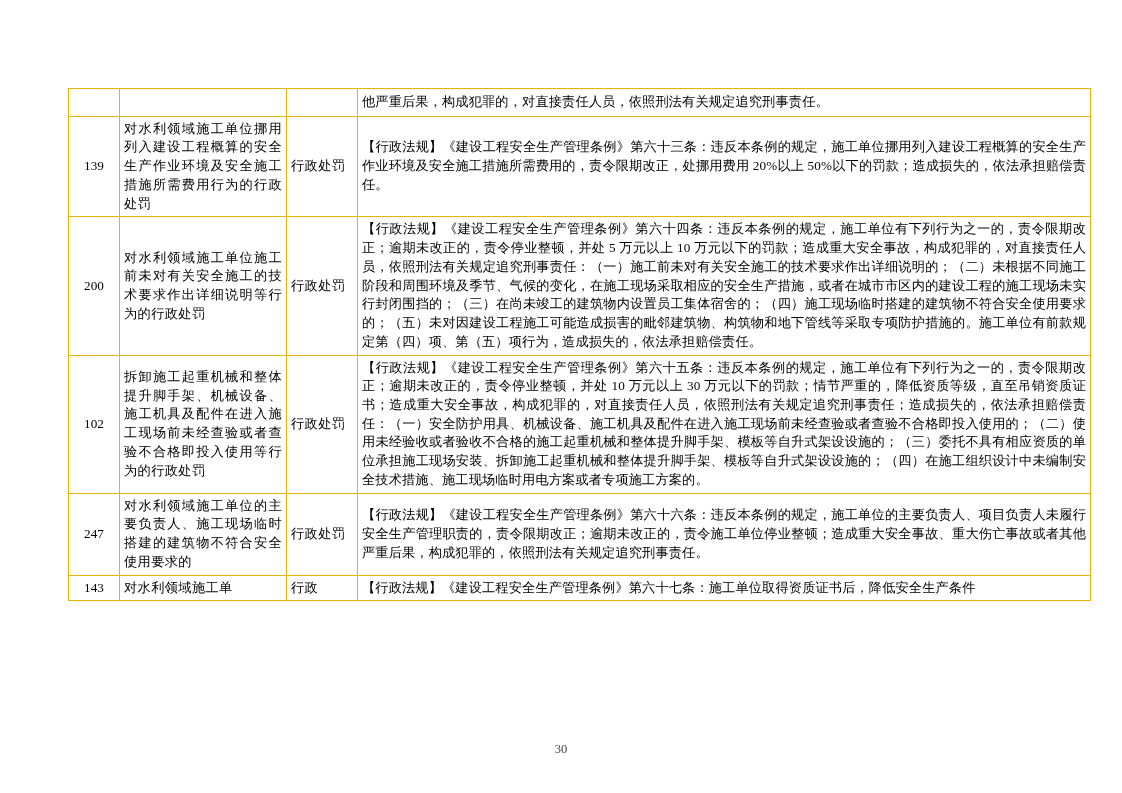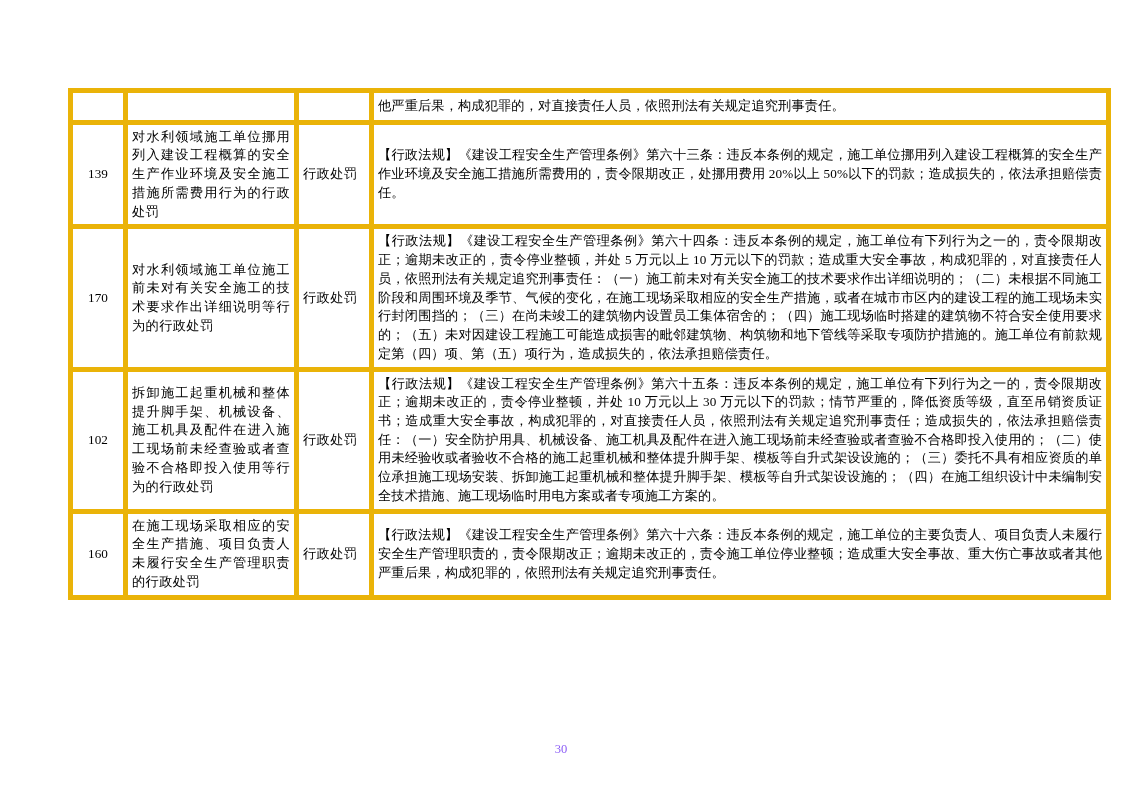--- a/index.html
+++ b/index.html
@@ -18,21 +18,21 @@
   }
   .doc-table {
     position: absolute;
     left: 68px;
     top: 88px;
     width: 986px;
     border-collapse: collapse;
     table-layout: fixed;
   }
   .doc-table td {
-    border: 5px solid #eab308;
+    border: 1px solid #eab308;
     vertical-align: middle;
     padding: 3px 4px;
     font-size: 13.2px;
     line-height: 1.42;
     color: #000000;
   }
   .col-num { width: 42px; text-align: center; }
   .col-name { width: 158px; }
   .col-type { width: 62px; text-align: left; }
   .col-body { width: 724px; }
@@ -61,21 +61,21 @@
   .top-row td { padding-top: 4px; padding-bottom: 4px; }
 
   .page-number {
     position: absolute;
     left: 0;
     right: 0;
     top: 742px;
     text-align: center;
     font-size: 12.5px;
     font-family: "Liberation Serif", "DejaVu Serif", serif;
-    color: #8b5cf6;
+    color: #404040;
   }
 </style>
 </head>
 <body>
 
 <div class="page">
 
   <table class="doc-table">
     <tbody>
 
@@ -87,39 +87,45 @@
       </tr>
 
       <tr>
         <td class="col-num">139</td>
         <td class="col-name cell-name">对水利领域施工单位挪用列入建设工程概算的安全生产作业环境及安全施工措施所需费用行为的行政处罚</td>
         <td class="col-type cell-type">行政处罚</td>
         <td class="col-body cell-body"><b>【行政法规】《建设工程安全生产管理条例》</b>第六十三条：违反本条例的规定，施工单位挪用列入建设工程概算的安全生产作业环境及安全施工措施所需费用的，责令限期改正，处挪用费用 20%以上 50%以下的罚款；造成损失的，依法承担赔偿责任。</td>
       </tr>
 
       <tr>
-        <td class="col-num">170</td>
+        <td class="col-num">200</td>
         <td class="col-name cell-name">对水利领域施工单位施工前未对有关安全施工的技术要求作出详细说明等行为的行政处罚</td>
         <td class="col-type cell-type">行政处罚</td>
         <td class="col-body cell-body"><b>【行政法规】《建设工程安全生产管理条例》</b>第六十四条：违反本条例的规定，施工单位有下列行为之一的，责令限期改正；逾期未改正的，责令停业整顿，并处 5 万元以上 10 万元以下的罚款；造成重大安全事故，构成犯罪的，对直接责任人员，依照刑法有关规定追究刑事责任：（一）施工前未对有关安全施工的技术要求作出详细说明的；（二）未根据不同施工阶段和周围环境及季节、气候的变化，在施工现场采取相应的安全生产措施，或者在城市市区内的建设工程的施工现场未实行封闭围挡的；（三）在尚未竣工的建筑物内设置员工集体宿舍的；（四）施工现场临时搭建的建筑物不符合安全使用要求的；（五）未对因建设工程施工可能造成损害的毗邻建筑物、构筑物和地下管线等采取专项防护措施的。施工单位有前款规定第（四）项、第（五）项行为，造成损失的，依法承担赔偿责任。</td>
       </tr>
 
       <tr>
         <td class="col-num">102</td>
         <td class="col-name cell-name">拆卸施工起重机械和整体提升脚手架、机械设备、施工机具及配件在进入施工现场前未经查验或者查验不合格即投入使用等行为的行政处罚</td>
         <td class="col-type cell-type">行政处罚</td>
         <td class="col-body cell-body"><b>【行政法规】《建设工程安全生产管理条例》</b>第六十五条：违反本条例的规定，施工单位有下列行为之一的，责令限期改正；逾期未改正的，责令停业整顿，并处 10 万元以上 30 万元以下的罚款；情节严重的，降低资质等级，直至吊销资质证书；造成重大安全事故，构成犯罪的，对直接责任人员，依照刑法有关规定追究刑事责任；造成损失的，依法承担赔偿责任：（一）安全防护用具、机械设备、施工机具及配件在进入施工现场前未经查验或者查验不合格即投入使用的；（二）使用未经验收或者验收不合格的施工起重机械和整体提升脚手架、模板等自升式架设设施的；（三）委托不具有相应资质的单位承担施工现场安装、拆卸施工起重机械和整体提升脚手架、模板等自升式架设设施的；（四）在施工组织设计中未编制安全技术措施、施工现场临时用电方案或者专项施工方案的。</td>
       </tr>
 
       <tr>
-        <td class="col-num">160</td>
-        <td class="col-name cell-name">在施工现场采取相应的安全生产措施、项目负责人未履行安全生产管理职责的行政处罚</td>
+        <td class="col-num">247</td>
+        <td class="col-name cell-name">对水利领域施工单位的主要负责人、施工现场临时搭建的建筑物不符合安全使用要求的</td>
         <td class="col-type cell-type">行政处罚</td>
         <td class="col-body cell-body"><b>【行政法规】《建设工程安全生产管理条例》</b>第六十六条：违反本条例的规定，施工单位的主要负责人、项目负责人未履行安全生产管理职责的，责令限期改正；逾期未改正的，责令施工单位停业整顿；造成重大安全事故、重大伤亡事故或者其他严重后果，构成犯罪的，依照刑法有关规定追究刑事责任。</td>
       </tr>
 
+      <tr>
+        <td class="col-num">143</td>
+        <td class="col-name cell-name">对水利领域施工单</td>
+        <td class="col-type cell-type">行政</td>
+        <td class="col-body cell-body"><b>【行政法规】《建设工程安全生产管理条例》</b>第六十七条：施工单位取得资质证书后，降低安全生产条件</td>
+      </tr>
 
     </tbody>
   </table>
 
   <div class="page-number">30</div>
 
 </div>
 
 </body></html>

